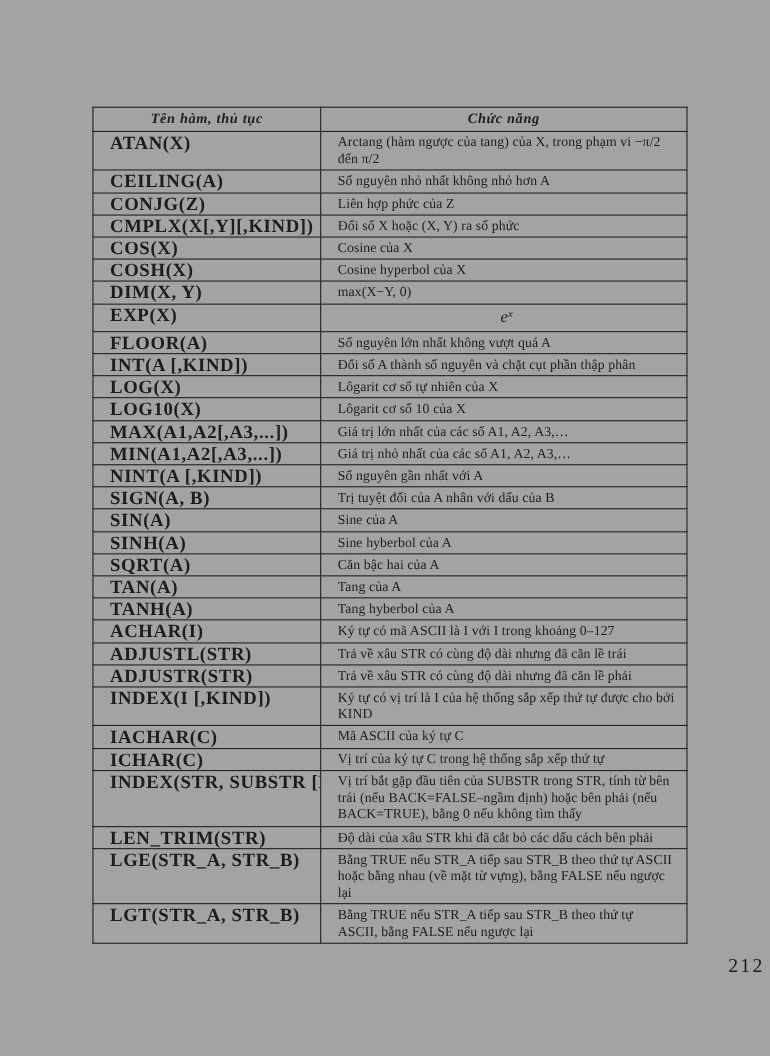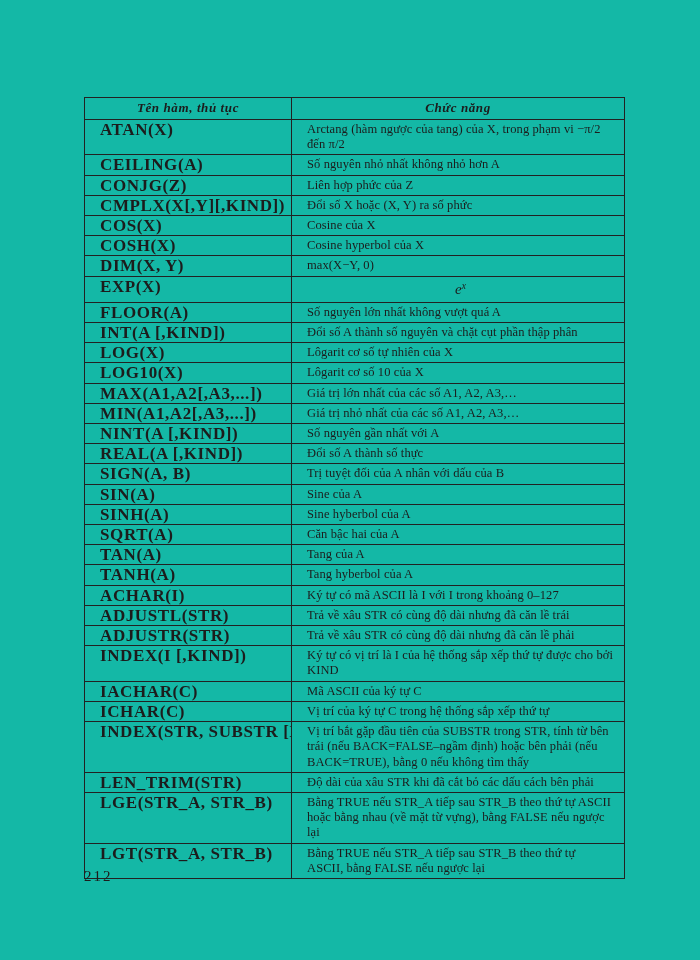--- a/index.html
+++ b/index.html
@@ -6,21 +6,21 @@
   html, body {
     width: 700px; height: 960px;
     background: #ffffff;
     font-family: "Liberation Serif", "DejaVu Serif", serif;
     color: #1c1c1c;
     -webkit-font-smoothing: antialiased;
   }
   .page {
     position: relative;
     width: 700px; height: 960px;
-    background: #14b8a6;
+    background: #a3a3a3;
     overflow: hidden;
   }
   table.fn-table {
     position: absolute;
     left: 84px; top: 97px;
     width: 541px;
     border-collapse: collapse;
     table-layout: fixed;
   }
   .fn-table th, .fn-table td {
@@ -63,22 +63,22 @@
   .f-exp {
     font-style: italic;
     font-size: 9.5px;
     vertical-align: super;
     line-height: 0;
   }
   .page-number {
     position: absolute;
     left: 84px; top: 868px;
     width: 611px;
-    text-align: left;
-    font-size: 15px;
+    text-align: right;
+    font-size: 18px;
     letter-spacing: 2px;
   }
 </style>
 </head>
 <body>
 
 <div class="page">
 
   <table class="fn-table">
     <colgroup>
@@ -161,24 +161,20 @@
     <td class="fn">MIN(A1,A2[,A3,...])</td>
     <td class="desc">Giá trị nhỏ nhất của các số A1, A2, A3,…</td>
   </tr>
 
 
   <tr>
     <td class="fn">NINT(A [,KIND])</td>
     <td class="desc">Số nguyên gần nhất với A</td>
   </tr>
 
-  <tr>
-    <td class="fn">REAL(A [,KIND])</td>
-    <td class="desc">Đổi số A thành số thực</td>
-  </tr>
 
   <tr>
     <td class="fn">SIGN(A, B)</td>
     <td class="desc">Trị tuyệt đối của A nhân với dấu của B</td>
   </tr>
 
   <tr>
     <td class="fn">SIN(A)</td>
     <td class="desc">Sine của A</td>
   </tr>

